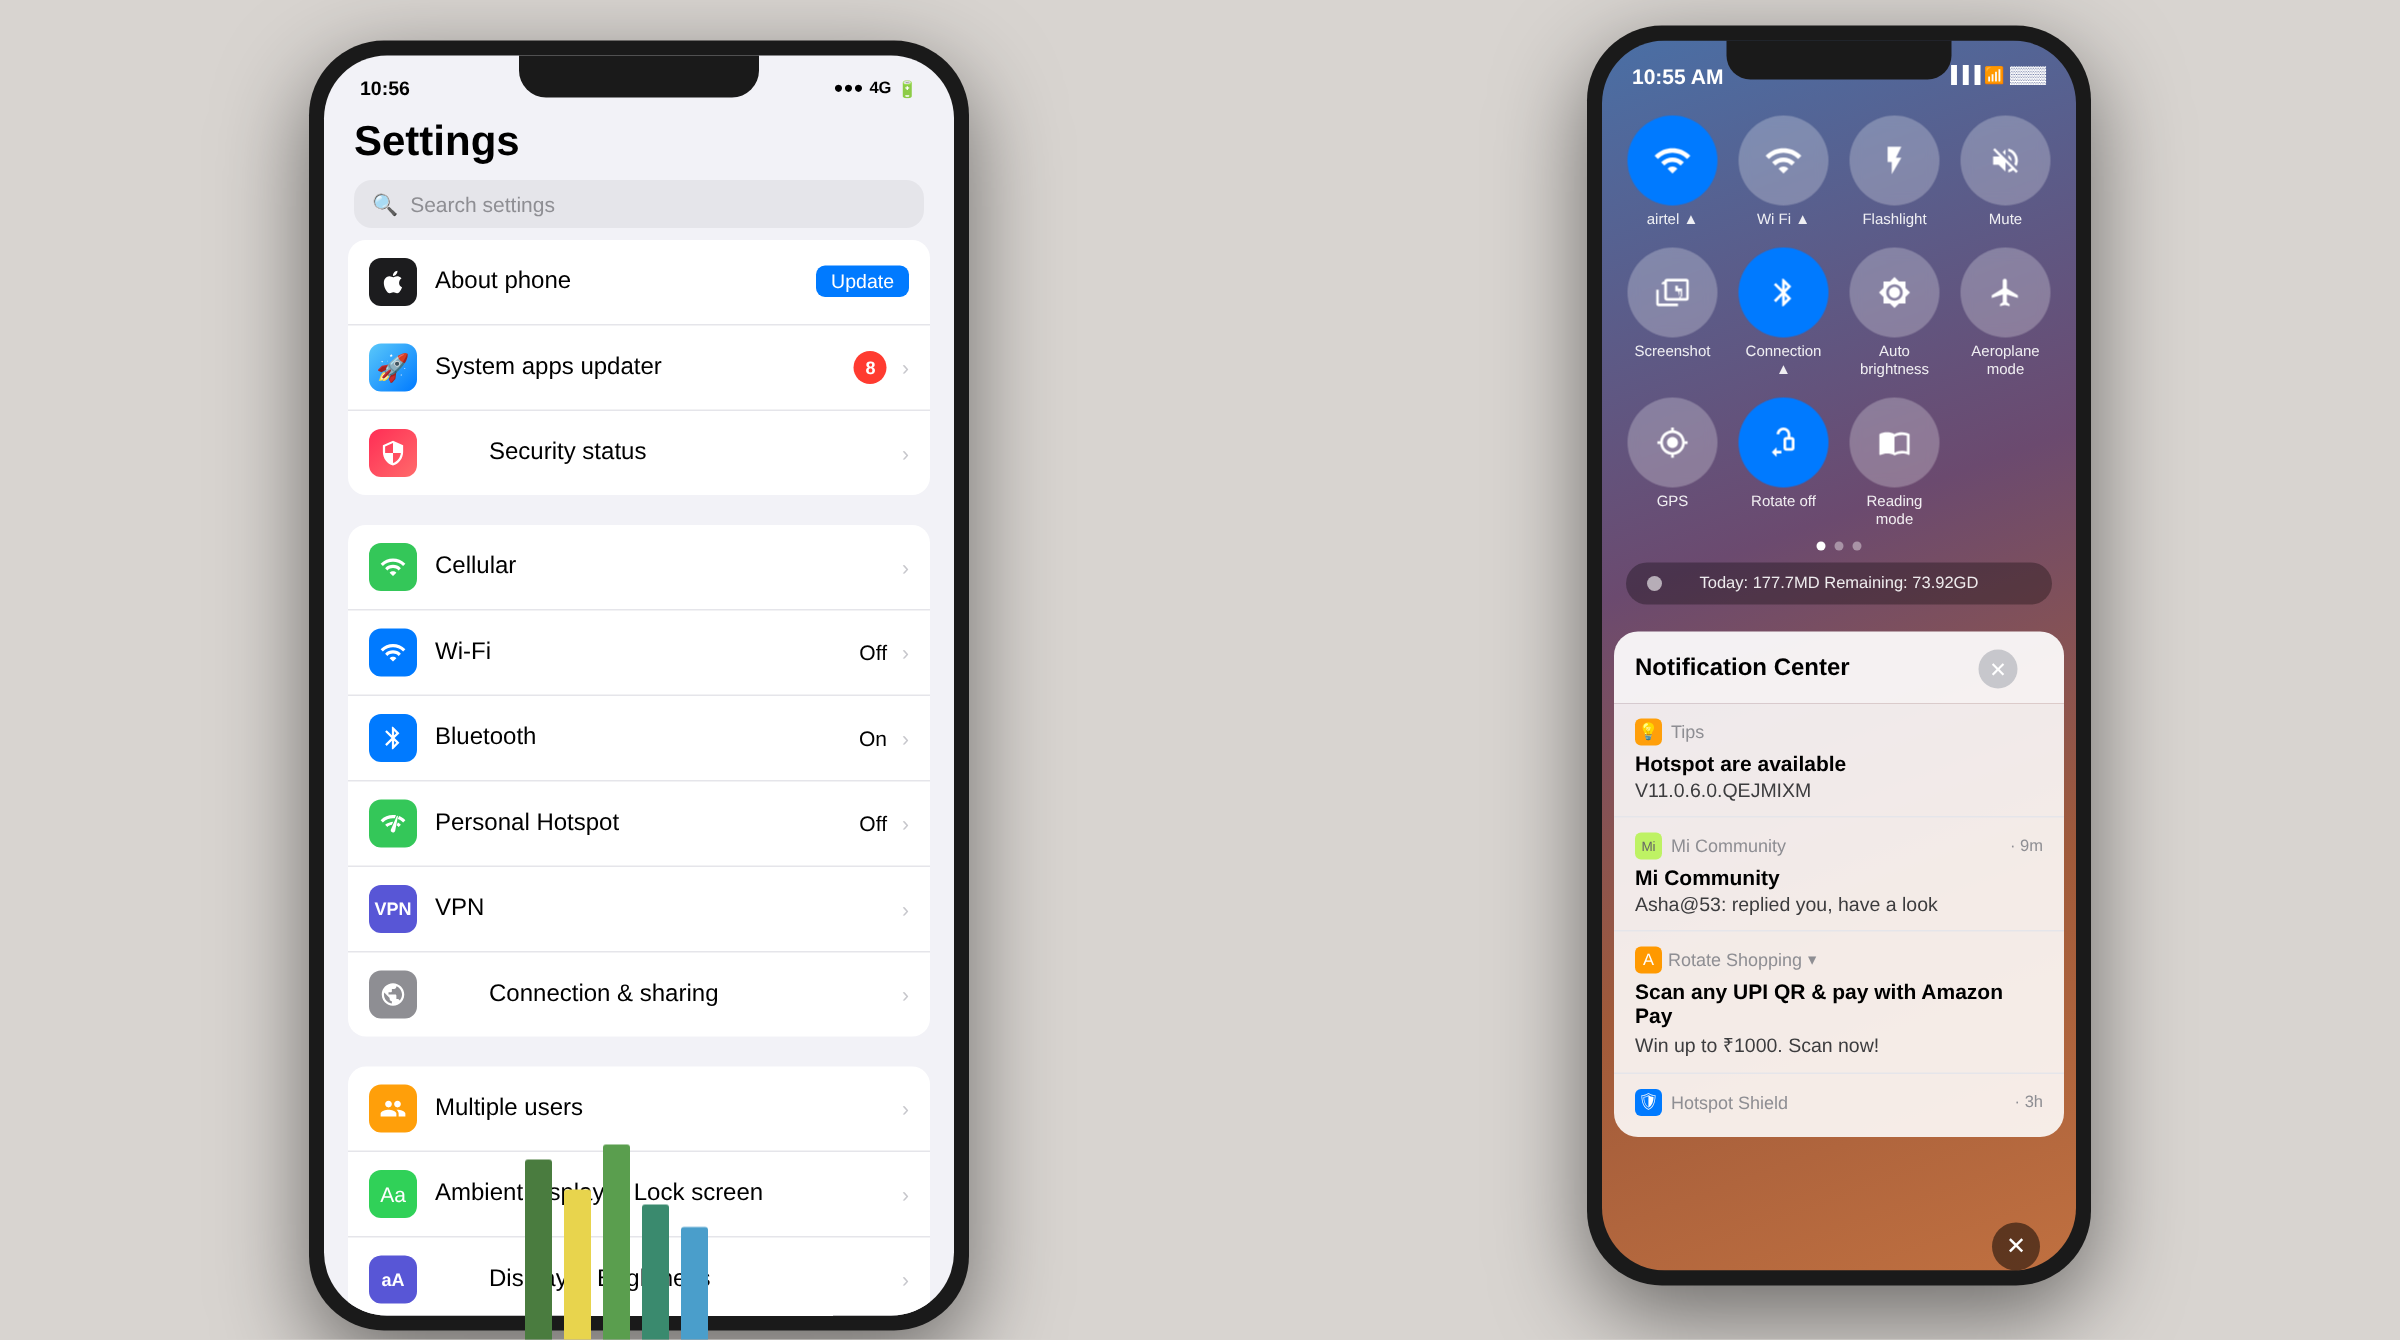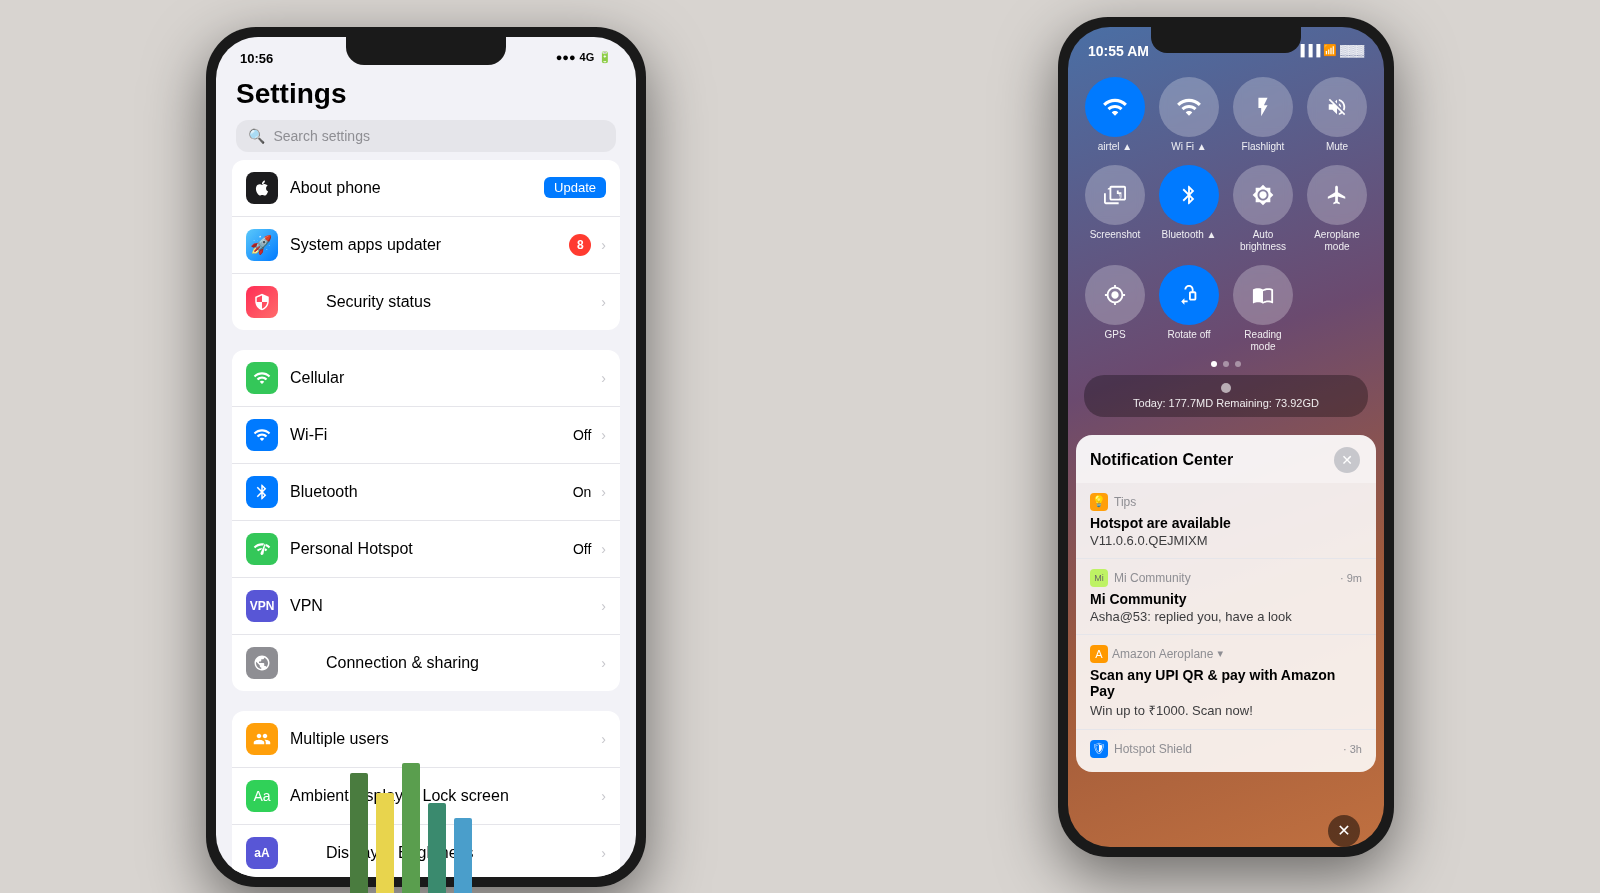--- a/index.html
+++ b/index.html
@@ -57,21 +57,21 @@
       transform: translateX(-50%);
       width: 160px;
       height: 28px;
       background: #1a1a1a;
       border-radius: 0 0 18px 18px;
       z-index: 10;
     }
     .status-bar-left {
       display: flex;
       justify-content: space-between;
-      align-items: flex-start;
+      align-items: flex-end;
       padding: 14px 24px 6px 24px;
       font-size: 12px;
       font-weight: 600;
       color: #000;
       flex-shrink: 0;
     }
     .status-bar-left .time { font-size: 13px; font-weight: 700; }
     .status-icons { display: flex; gap: 4px; align-items: center; font-size: 11px; }
 
     .settings-header {
@@ -291,44 +291,43 @@
     }
     .cc-dot.active { background: #fff; }
 
     
     .data-usage {
       background: rgba(0,0,0,0.3);
       border-radius: 20px;
       padding: 8px 14px;
       display: flex;
       align-items: center;
-      gap: 4px;
+      gap: 25px;
       margin: 0 0 8px 0;
-      flex-direction: column;
     }
     .data-dot {
       width: 10px;
       height: 10px;
       border-radius: 50%;
       background: rgba(255,255,255,0.6);
     }
     .data-text { color: rgba(255,255,255,0.9); font-size: 11px; }
 
     
     .notification-center {
       position: relative;
       z-index: 5;
       flex: 1;
       margin: 0 8px 8px 8px;
     }
     .nc-header {
       display: flex;
       justify-content: space-between;
       align-items: center;
-      padding: 12px 16px 10px 14px;
+      padding: 12px 31px 10px 14px;
       background: rgba(255,255,255,0.92);
       border-radius: 16px 16px 0 0;
     }
     .nc-title { font-size: 16px; font-weight: 700; color: #000; }
     .nc-close {
       width: 26px;
       height: 26px;
       border-radius: 50%;
       background: #c7c7cc;
       display: flex;
@@ -618,21 +617,21 @@
           </div>
           <span class="cc-label">Screenshot</span>
         </div>
 
         <div class="cc-btn">
           <div class="cc-circle" style="background:#007aff;">
             <svg width="22" height="22" viewBox="0 0 24 24" fill="white">
                 <path d="M17.71 7.71L12 2h-1v7.59L6.41 5 5 6.41 10.59 12 5 17.59 6.41 19 11 14.41V22h1l5.71-5.71-4.3-4.29 4.3-4.29zM13 5.83l1.88 1.88L13 9.59V5.83zm1.88 10.46L13 18.17v-3.76l1.88 1.88z"></path>
               </svg>
           </div>
-          <span class="cc-label">Bluetooth ▲</span>
+          <span class="cc-label">Connection ▲</span>
         </div>
 
         <div class="cc-btn">
           <div class="cc-circle">
             <svg width="22" height="22" viewBox="0 0 24 24" fill="white">
                 <path d="M20 8.69V4h-4.69L12 .69 8.69 4H4v4.69L.69 12 4 15.31V20h4.69L12 23.31 15.31 20H20v-4.69L23.31 12 20 8.69zM12 18c-3.31 0-6-2.69-6-6s2.69-6 6-6 6 2.69 6 6-2.69 6-6 6zm0-10c-2.21 0-4 1.79-4 4s1.79 4 4 4 4-1.79 4-4-1.79-4-4-4z"></path>
               </svg>
           </div>
           <span class="cc-label">Auto brightness</span>
         </div>
@@ -712,21 +711,21 @@
             <span class="nc-app-name">Mi Community</span>
             <span class="nc-time">· 9m</span>
           </div>
           <div class="nc-notification-title">Mi Community</div>
           <div class="nc-notification-body">Asha@53: replied you, have a look</div>
         </div>
 
         <div class="nc-notification">
           <div class="nc-amazon-row">
             <div class="nc-app-icon" style="background:#ff9900;">A</div>
-            <span class="nc-amazon-name">Amazon Aeroplane</span>
+            <span class="nc-amazon-name">Rotate Shopping</span>
             <span class="nc-dropdown">▾</span>
           </div>
           <div class="nc-notification-title">Scan any UPI QR &amp; pay with Amazon Pay</div>
           <div class="nc-notification-body">Win up to ₹1000. Scan now!</div>
         </div>
 
         <div class="nc-notification">
           <div class="nc-app-row">
             <div class="nc-app-icon" style="background:#007aff;">🛡</div>
             <span class="nc-app-name">Hotspot Shield</span>

